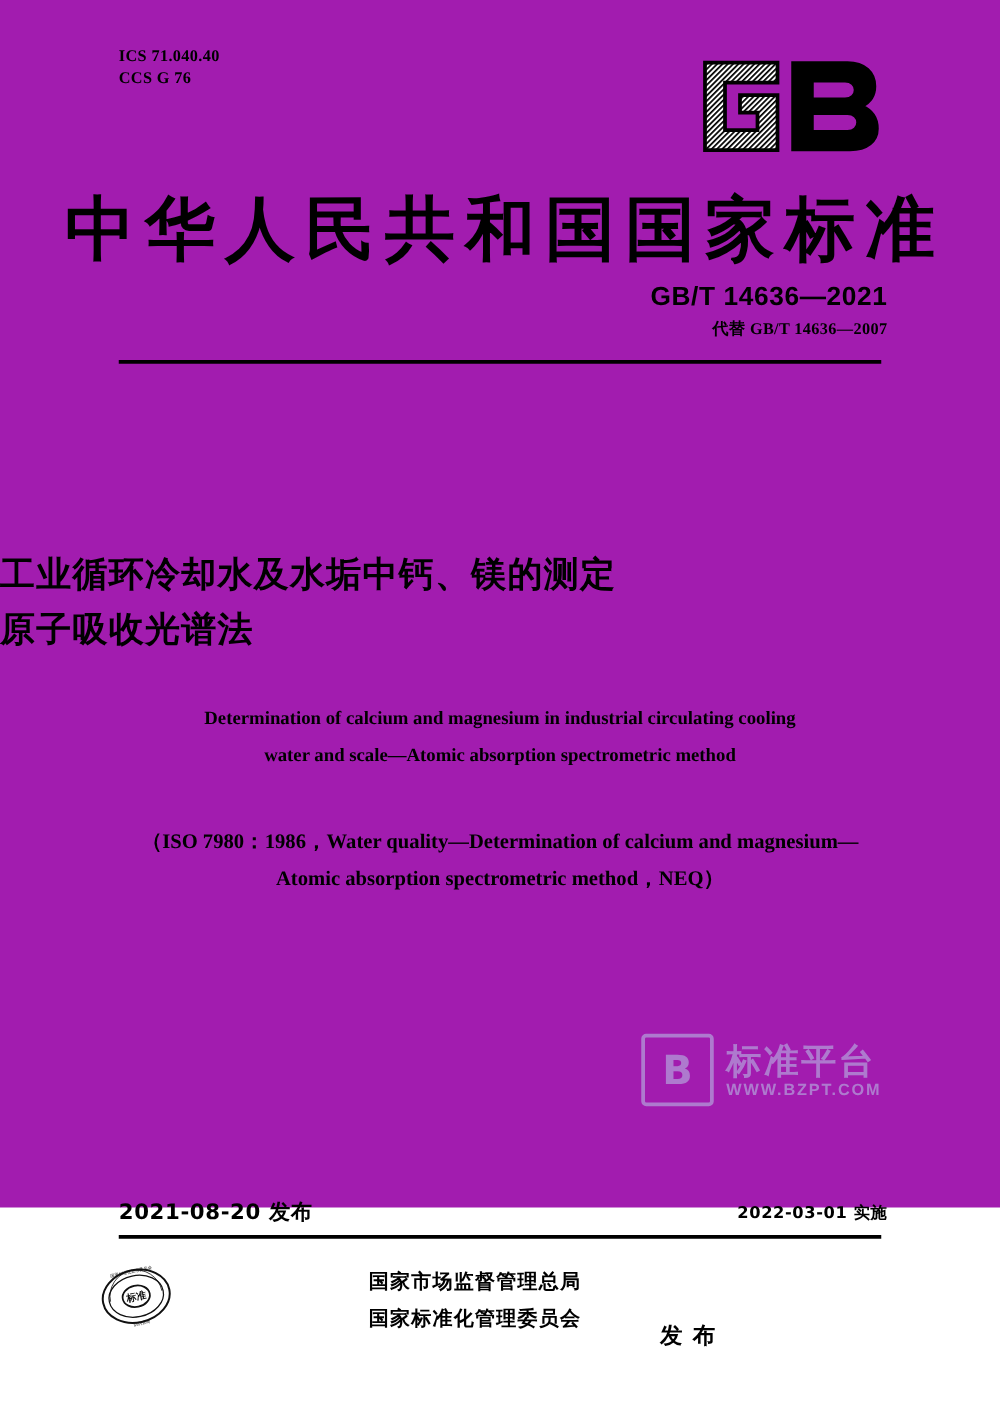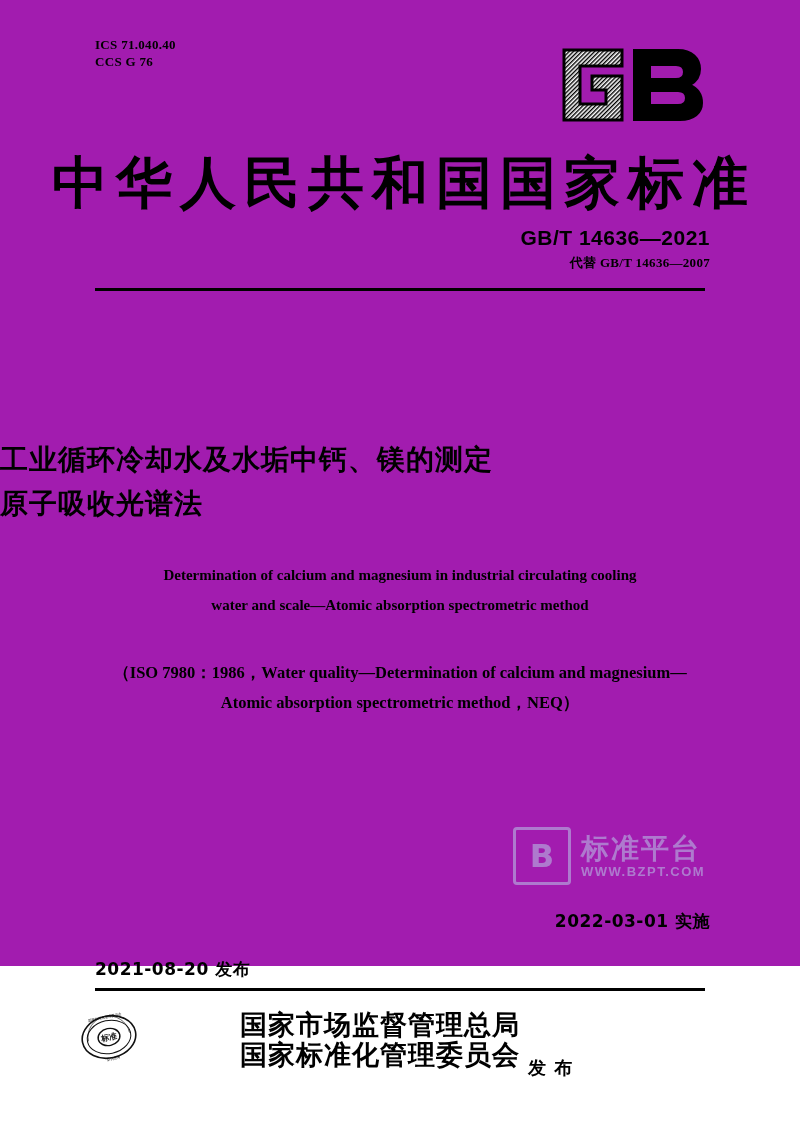--- a/index.html
+++ b/index.html
@@ -187,36 +187,36 @@
     left: 95px;
     top: 958px;
     font-family: "DejaVu Sans", "Liberation Sans", sans-serif;
     font-weight: bold;
     font-size: 17px;
     letter-spacing: 0.5px;
   }
   .date-right {
     position: absolute;
     right: 90px;
-    top: 910px;
-    font-family: "DejaVu Sans", "Liberation Sans", sans-serif;
-    font-weight: bold;
-    font-size: 17px;
+    top: 961px;
+    font-family: "DejaVu Sans", "Liberation Sans", sans-serif;
+    font-weight: bold;
+    font-size: 13px;
     letter-spacing: 0.5px;
   }
 
   .issuer {
     position: absolute;
     left: 200px;
     top: 1010px;
     width: 360px;
     text-align: center;
     font-family: "DejaVu Sans", "Liberation Sans", sans-serif;
     font-weight: bold;
-    font-size: 27px;
+    font-size: 16px;
     line-height: 30px;
     letter-spacing: 1px;
   }
   .issue-word {
     position: absolute;
     left: 528px;
     top: 1026px;
     font-family: "DejaVu Sans", "Liberation Sans", sans-serif;
     font-weight: bold;
     font-size: 18px;

